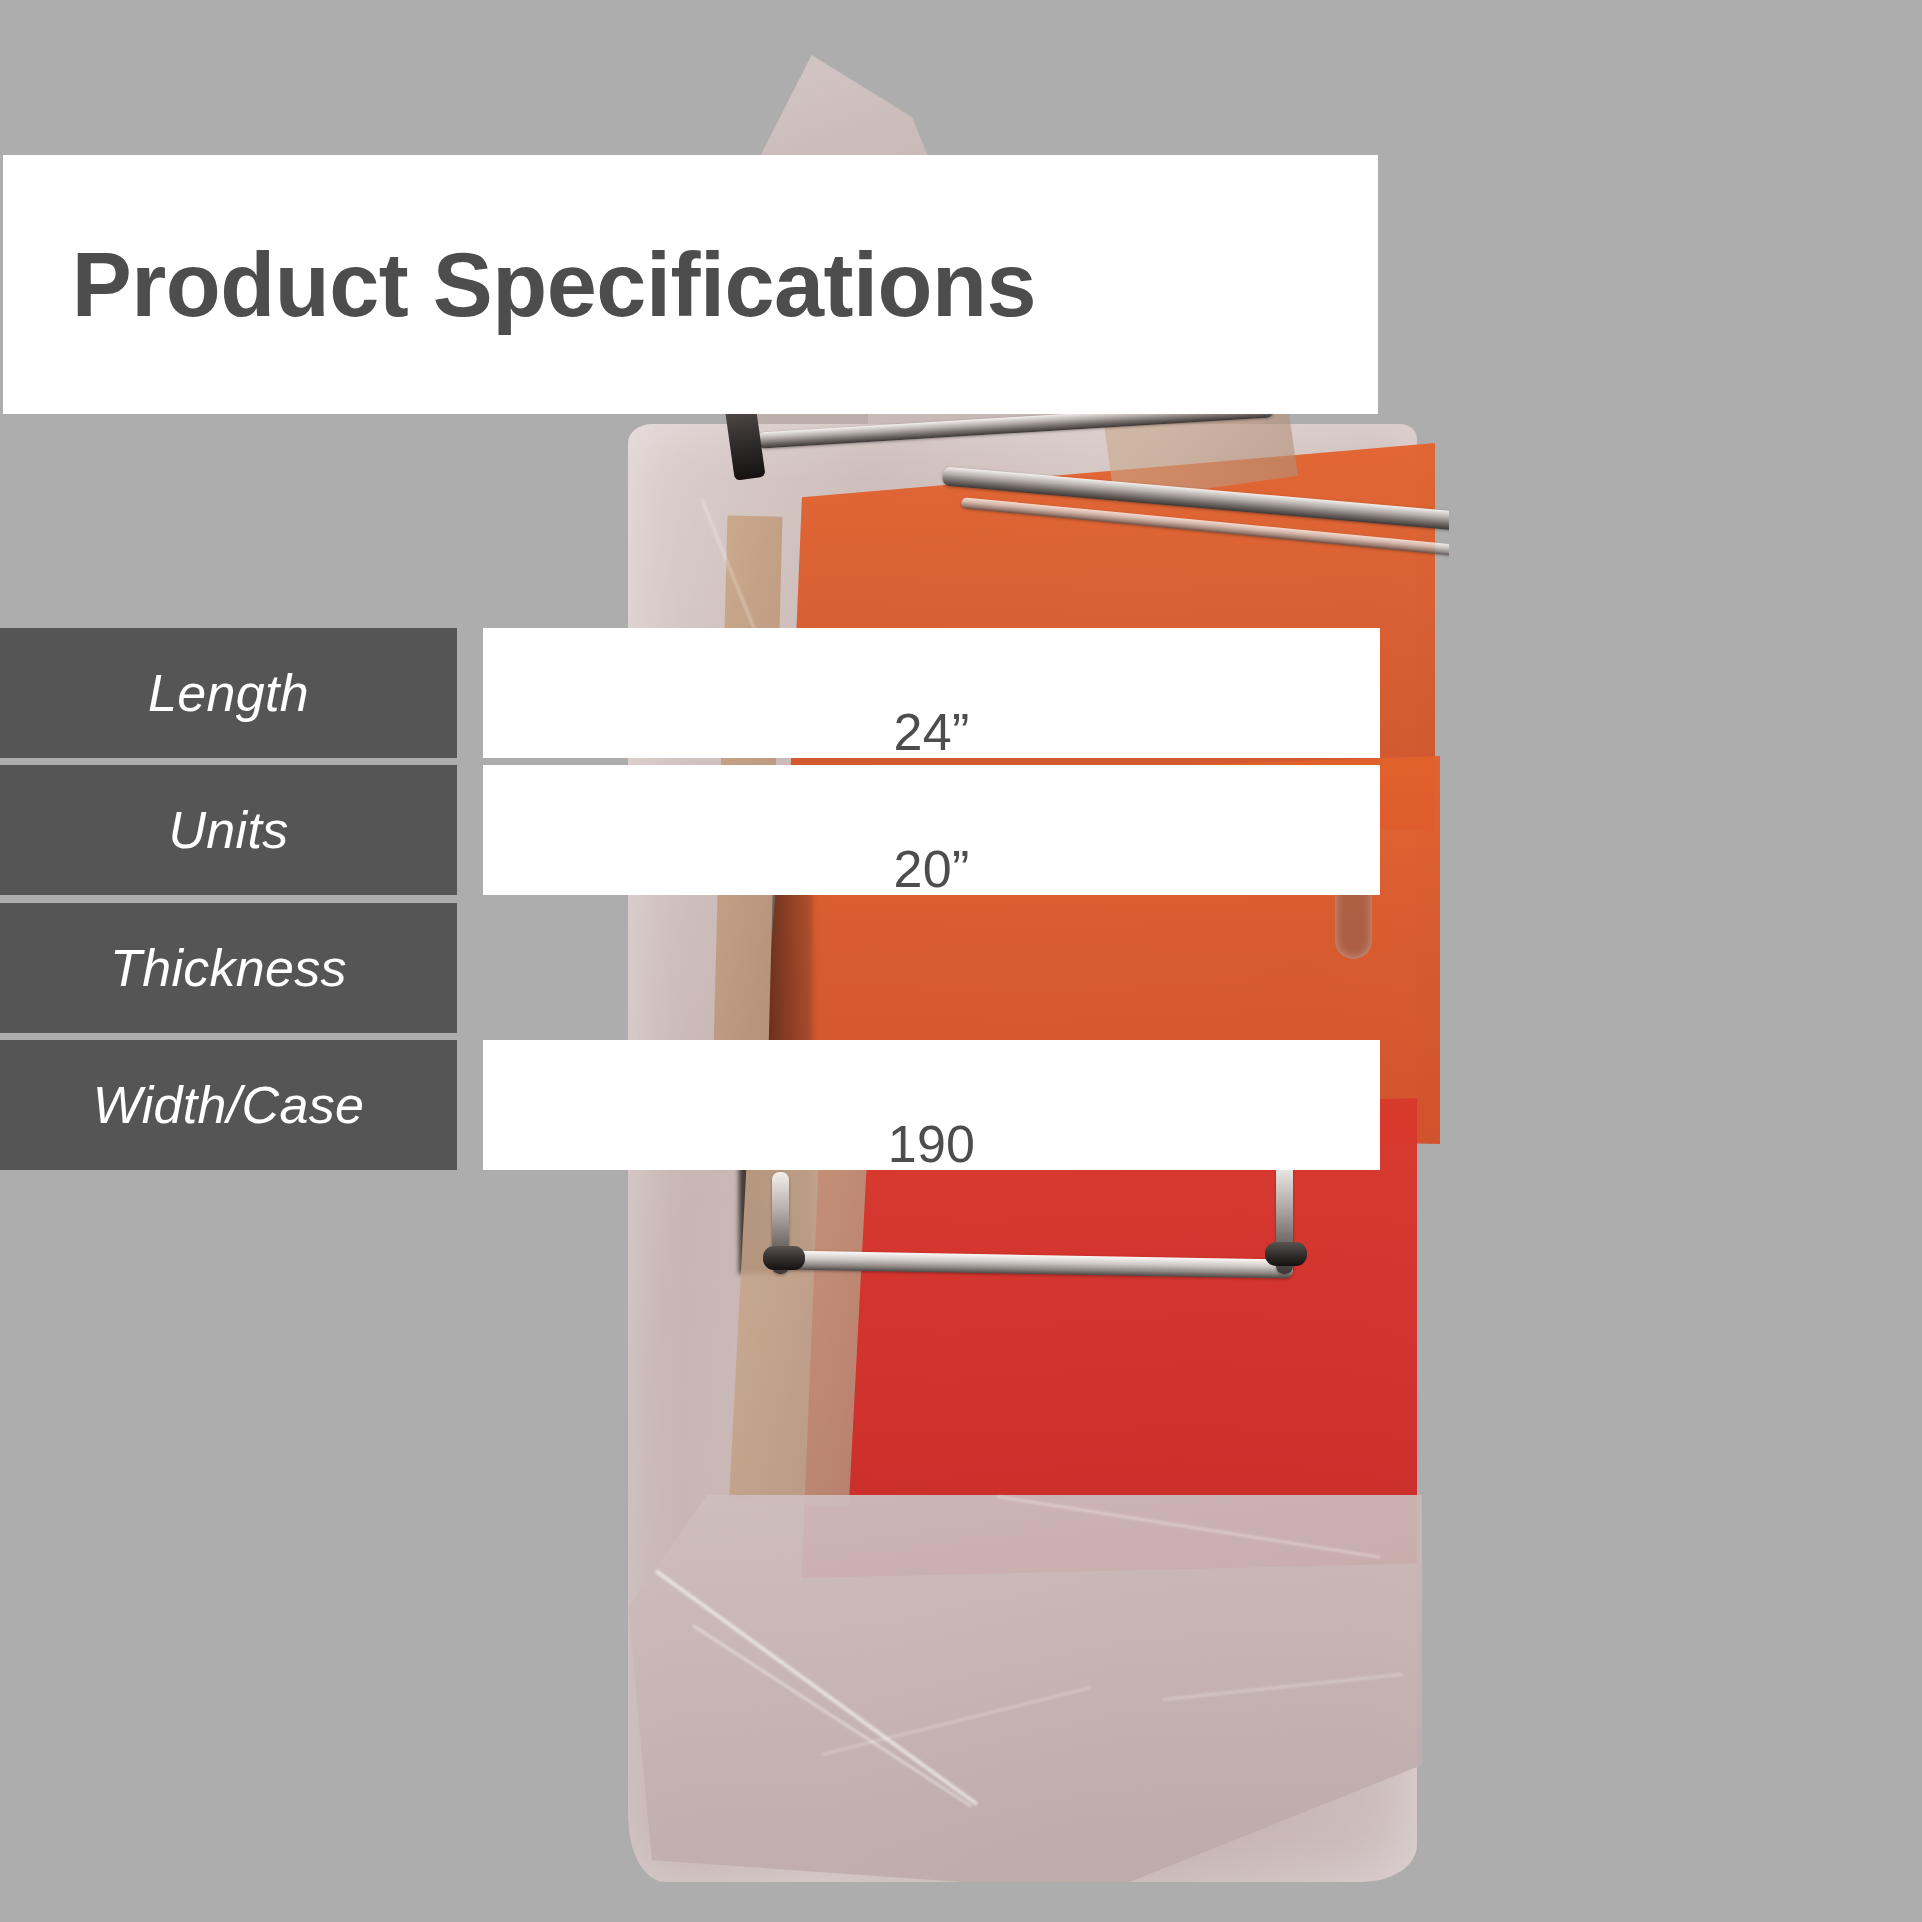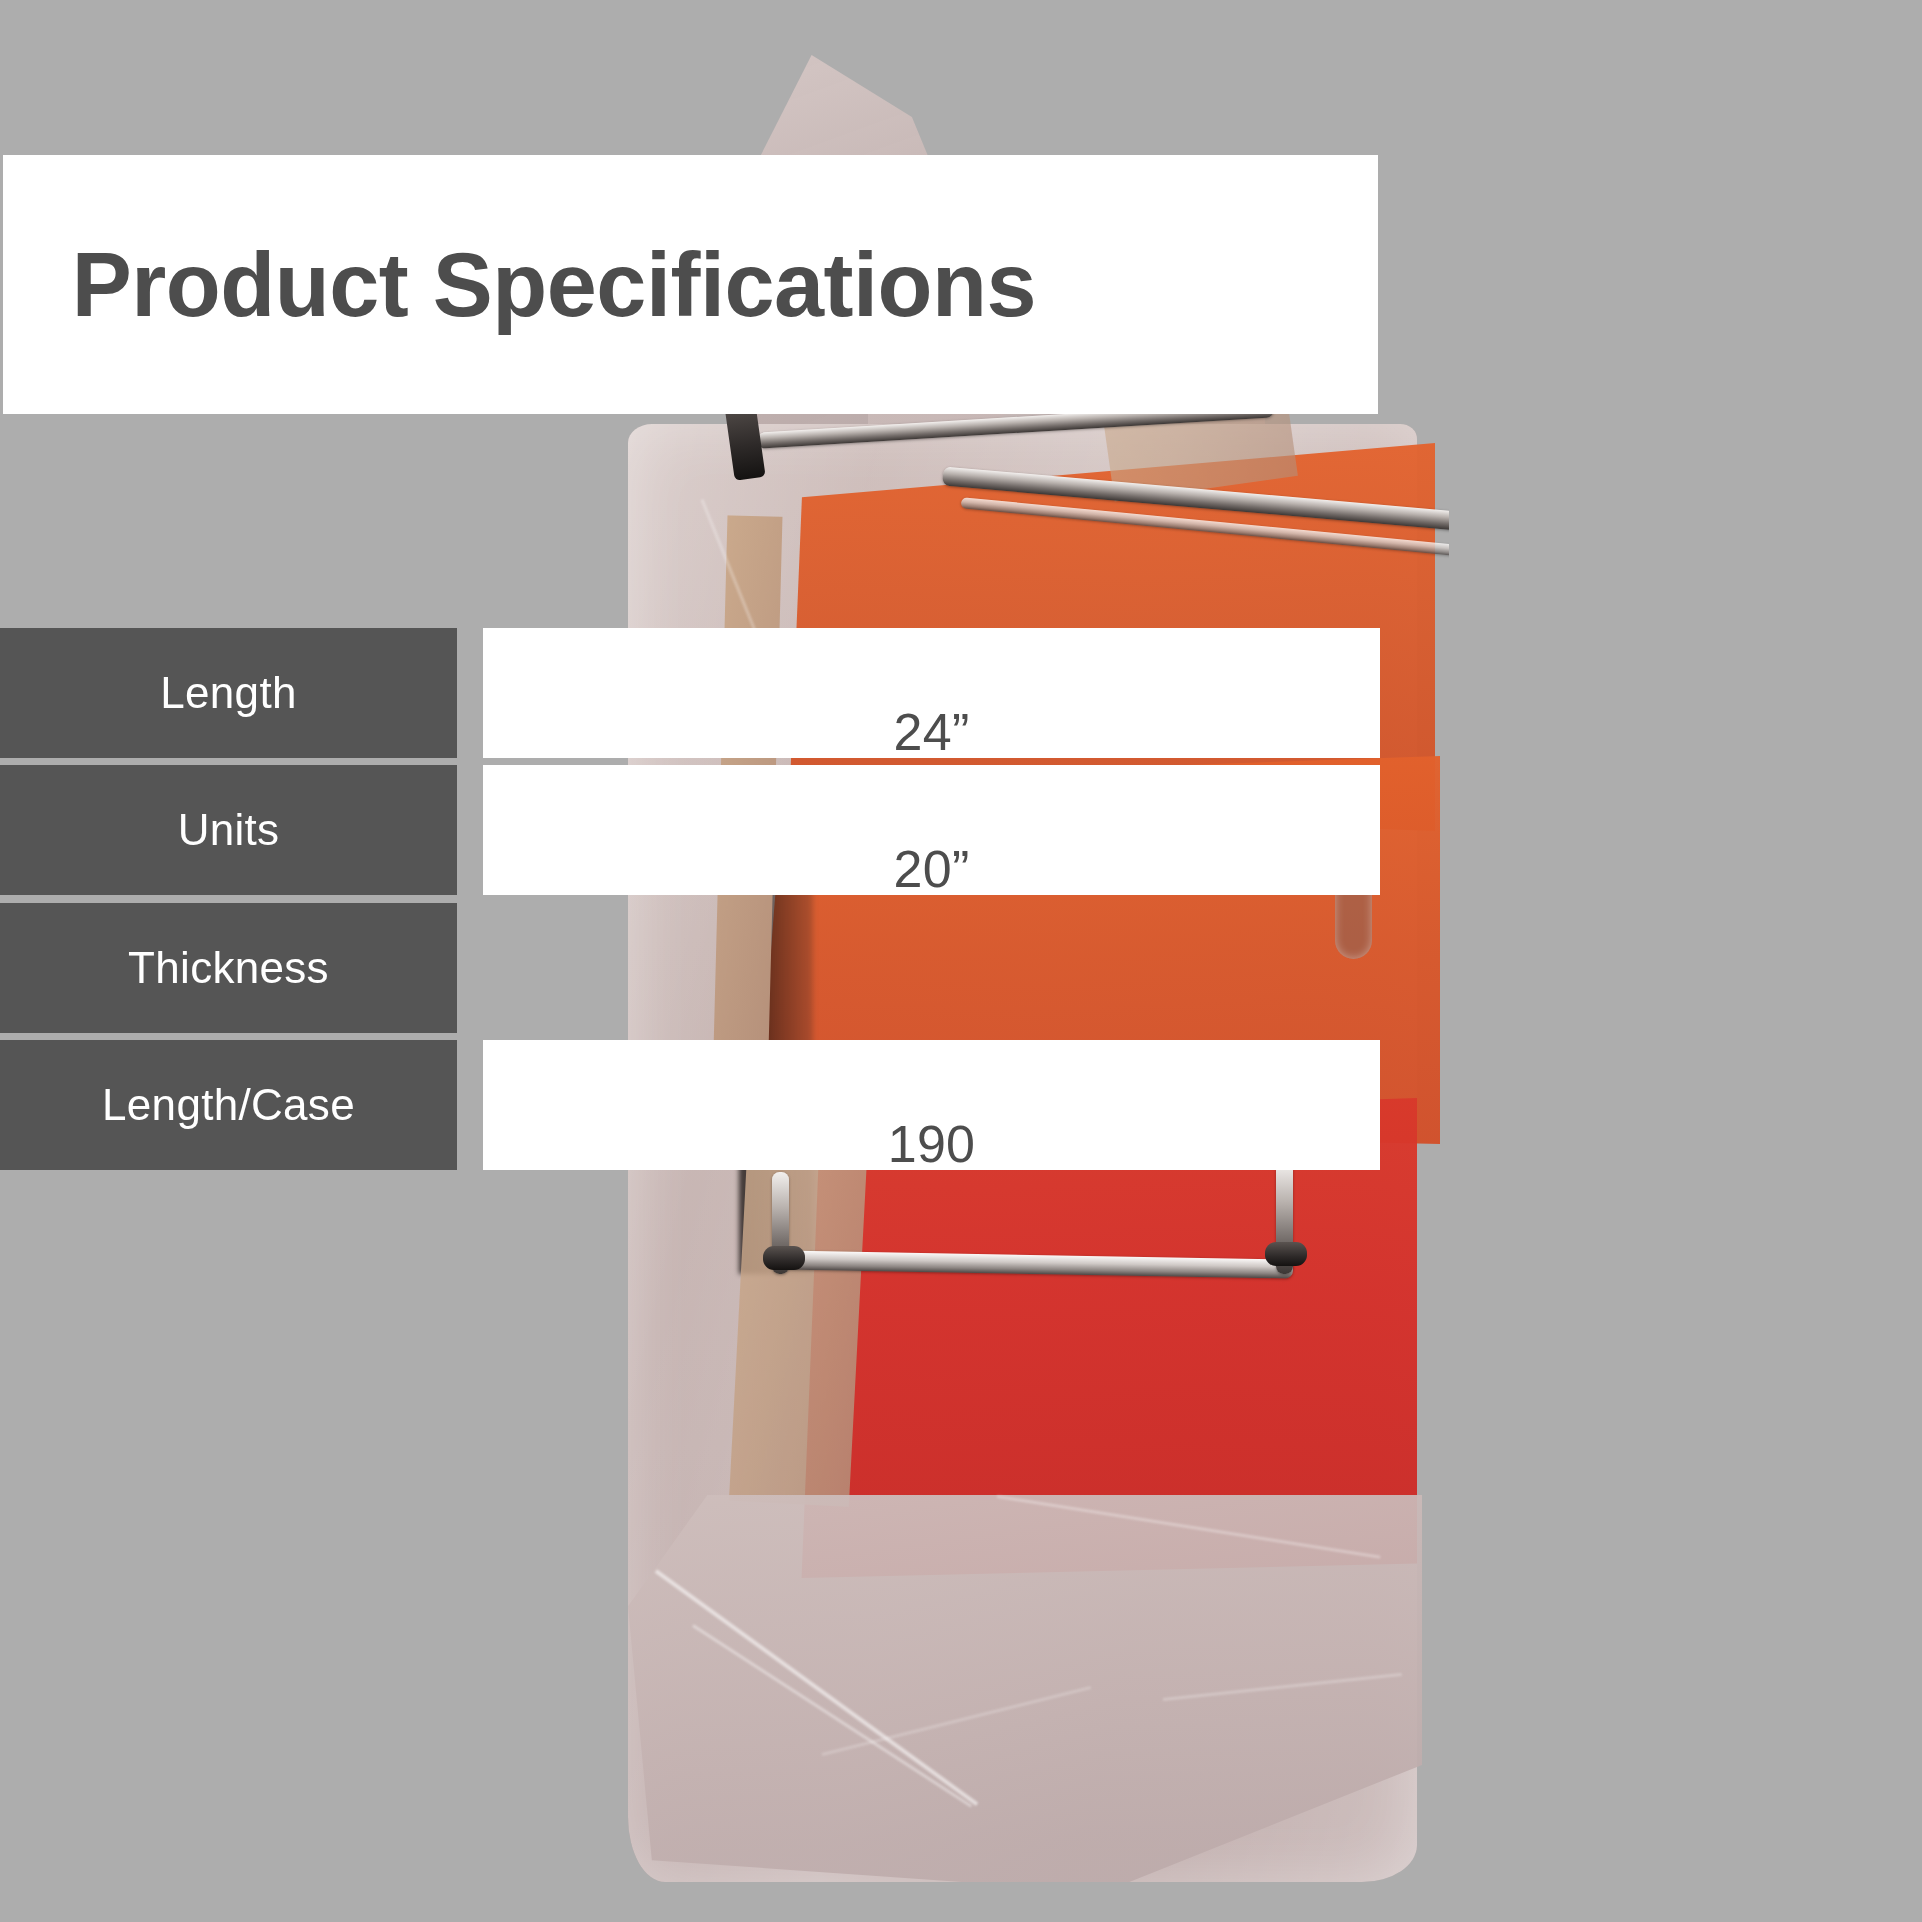--- a/index.html
+++ b/index.html
@@ -204,24 +204,25 @@
     width: 457px;
     height: 130px;
     background: #555555;
     display: flex;
     align-items: center;
     justify-content: center;
   }
 
   .spec-label span {
     color: #ffffff;
-    font-size: 44px;
+    font-size: 52px;
     font-weight: 400;
     letter-spacing: 0.3px;
     line-height: 1;
+    font-style: italic;
   }
 
   .spec-value {
     position: absolute;
     left: 483px;
     top: 0;
     width: 897px;
     height: 130px;
     background: #ffffff;
     display: flex;
@@ -310,21 +311,21 @@
     </div>
 
     <div class="spec-row">
       <div class="spec-label">
         <span>Thickness</span>
       </div>
     </div>
 
     <div class="spec-row">
       <div class="spec-label">
-        <span>Length/Case</span>
+        <span>Width/Case</span>
       </div>
       <div class="spec-value">
         <span>190</span>
       </div>
     </div>
 
   </div>
 
 </div>
 

